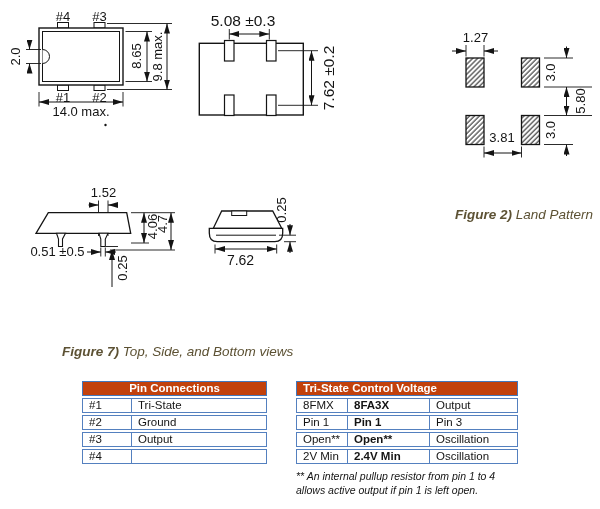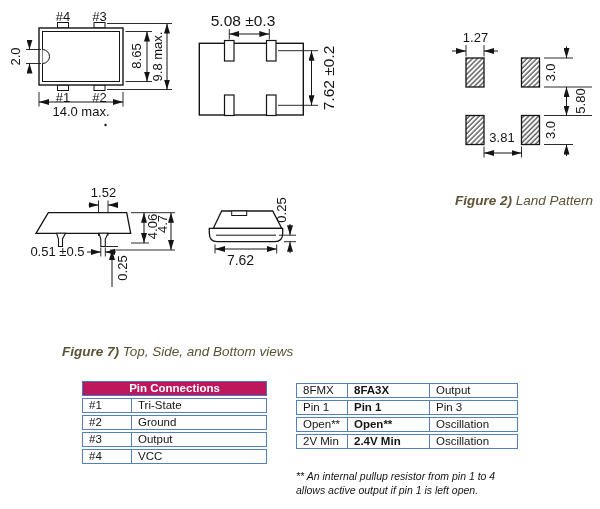--- a/index.html
+++ b/index.html
@@ -12,21 +12,21 @@
   .t13 { font-size:13px; }
   .t14 { font-size:14px; }
   .t15 { font-size:15.5px; }
   .ln  { stroke:#141414; stroke-width:1; fill:none; }
   .ext { stroke:#141414; stroke-width:0.9; fill:none; }
   .shape { stroke:#141414; fill:#ffffff; }
   .caption { position:absolute; font-style:italic; font-size:13.5px; color:#5c5133; white-space:nowrap; }
   .caption b { font-weight:bold; }
   .dtable { position:absolute; font-size:11.5px; }
   .thead {
-    background:#be185d; border:1px solid #4277bd; color:#ffffff;
+    background:#c2410c; border:1px solid #4277bd; color:#ffffff;
     font-weight:bold; padding:1px 6px; line-height:11px;
   }
   .thead.center { text-align:center; }
   .trow {
     display:flex; border:1px solid #5480bf; margin-top:2px;
     line-height:11px; background:#ffffff;
   }
   .trow .cell { padding:1px 6px; }
   .trow .cdiv { border-right:1px solid #5480bf; }
   .pin-c1 { width:36px; }
@@ -200,45 +200,45 @@
 
     <g>
       <text class="t13" x="502" y="141.5" text-anchor="middle">3.81</text>
       <line class="ext" x1="484" y1="146.5" x2="484" y2="157.5"></line>
       <line class="ext" x1="521.5" y1="146.5" x2="521.5" y2="157.5"></line>
       <line class="ln" x1="484" y1="153" x2="521.5" y2="153" marker-start="url(#arr)" marker-end="url(#arr)"></line>
     </g>
   </g>
 </svg>
 
-<div class="caption" style="left:455px; top:193px;"><b>Figure 2)</b><span> Land Pattern</span></div>
+<div class="caption" style="left:455px; top:207px;"><b>Figure 2)</b><span> Land Pattern</span></div>
 
 <div class="caption" style="left:62px; top:344px;"><b>Figure 7)</b><span> Top, Side, and Bottom views</span></div>
 
 <div class="dtable" style="left:82px; top:381px; width:185px;">
   <div class="thead center">Pin Connections</div>
   <div class="trow">
     <div class="cell cdiv pin-c1">#1</div>
     <div class="cell cgrow">Tri-State</div>
   </div>
   <div class="trow">
     <div class="cell cdiv pin-c1">#2</div>
     <div class="cell cgrow">Ground</div>
   </div>
   <div class="trow">
     <div class="cell cdiv pin-c1">#3</div>
     <div class="cell cgrow">Output</div>
   </div>
   <div class="trow">
     <div class="cell cdiv pin-c1">#4</div>
-    <div class="cell cgrow">VCC</div>
   </div>
 </div>
 
 <div class="dtable" style="left:296px; top:381px; width:222px;">
+  <div class="thead">Tri-State Control Voltage</div>
   <div class="trow">
     <div class="cell cdiv tri-c1">8FMX</div>
     <div class="cell cdiv tri-c2">8FA3X</div>
     <div class="cell cgrow">Output</div>
   </div>
   <div class="trow">
     <div class="cell cdiv tri-c1">Pin 1</div>
     <div class="cell cdiv tri-c2">Pin 1</div>
     <div class="cell cgrow">Pin 3</div>
   </div>

